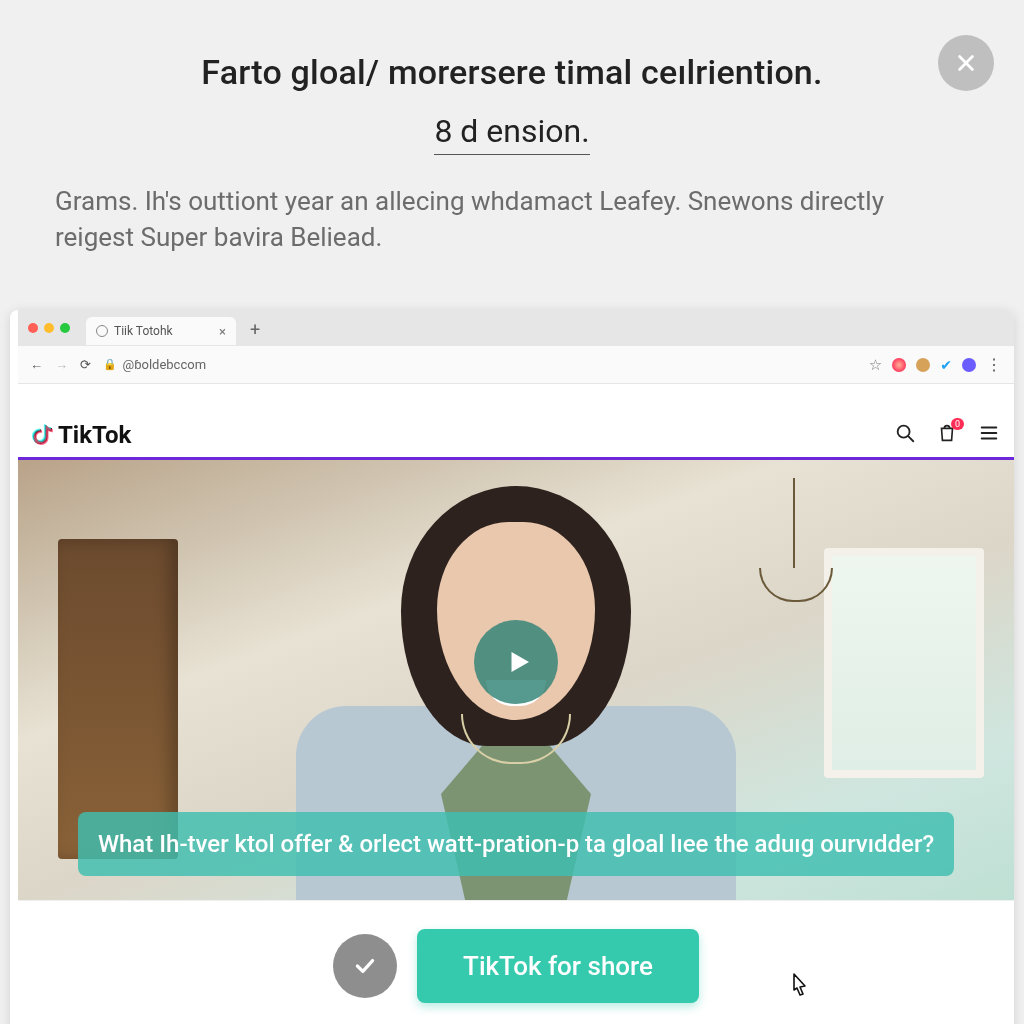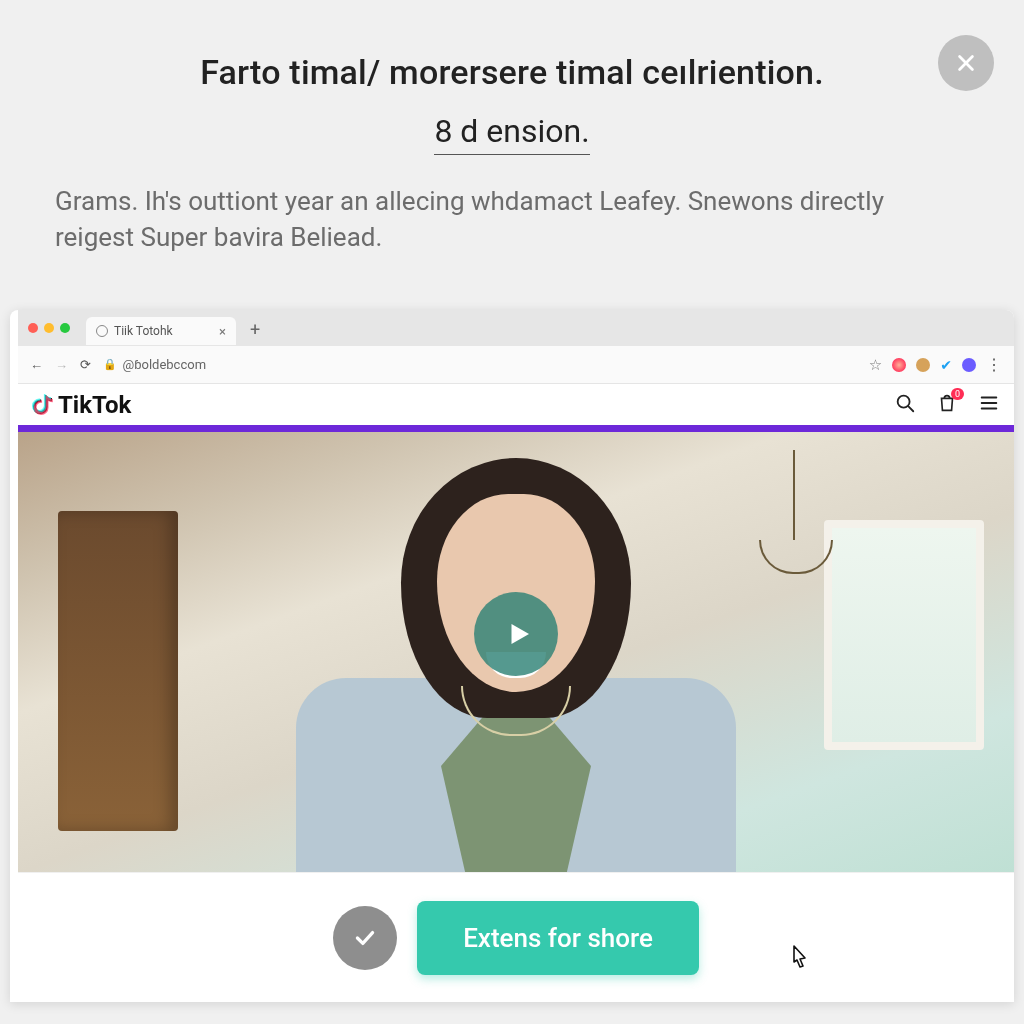--- a/index.html
+++ b/index.html
@@ -122,21 +122,22 @@
   .ext-dot { width: 14px; height: 14px; border-radius: 50%; }
   .ext-star { color: #777; font-size: 15px; }
   .kebab { font-size: 16px; color: #555; cursor:pointer; }
 
   .site-header {
     height: 48px;
     background: #fff;
     display: flex;
     align-items: center;
     padding: 0 14px;
-    border-bottom: 7px solid #6d28d9;
+    border-bottom: 3px solid #6d28d9;
+    margin-top: 28px;
   }
   .logo {
     display: flex; align-items: center; gap: 4px;
     font-weight: 700; font-size: 24px; color: #111;
   }
   .logo-mark { position: relative; width: 22px; height: 26px; }
   .note-shape {
     position: absolute; width: 100%; height: 100%;
   }
   .site-header .spacer { flex: 1; }
@@ -259,21 +260,21 @@
 </head>
 <body>
 
 <div class="close-btn">
   <svg viewBox="0 0 24 24">
     <path d="M5 5 L19 19 M19 5 L5 19" stroke="#fff" stroke-width="3" stroke-linecap="round" fill="none"></path>
   </svg>
 </div>
 
 <div class="header-block">
-  <div class="header-title">Farto timal/ morersere timal ceılrientіon.</div>
+  <div class="header-title">Farto gloal/ morersere timal ceılrientіon.</div>
   <div class="header-sub">8 d ensіon.</div>
 </div>
 <div class="header-desc">Grams. Ih's outtiont year an allecing whdamact Leafey. Snewons directly reigest Super bavira Beliead.</div>
 
 <div class="browser-window">
 
   <div class="browser-tabbar">
     <div class="traffic-lights">
       <div class="tl red"></div>
       <div class="tl yellow"></div>
@@ -346,29 +347,30 @@
       <div class="face">
           <div class="smile"></div>
         </div>
       <div class="necklace"></div>
     </div>
     <div class="play-btn">
       <svg viewBox="0 0 24 24">
           <path d="M6 4 L20 12 L6 20 Z" fill="#fff"></path>
         </svg>
     </div>
+    <div class="caption-bar">What Ih-tver ktol offer &amp; orlect watt-pration-p ta gloal lıee the aduıg ourvıdder?</div>
   </div>
 
   <div class="footer-bar">
     <div class="check-btn">
       <svg viewBox="0 0 24 24">
           <path d="M5 12 l5 5 L19 7" stroke="#fff" stroke-width="3" fill="none" stroke-linecap="round" stroke-linejoin="round"></path>
         </svg>
     </div>
-    <div class="cta-btn">Extens for shore</div>
+    <div class="cta-btn">TikTok for shore</div>
     <div class="cursor-icon">
       <svg width="30" height="34" viewBox="0 0 30 34">
         <path d="M10 3 v16 l3 -2 3 7 3 -1 -3 -7 5 -1 Z" fill="#fff" stroke="#111" stroke-width="1.6" stroke-linejoin="round"></path>
       </svg>
     </div>
   </div>
 
 </div>
 
 </body></html>

